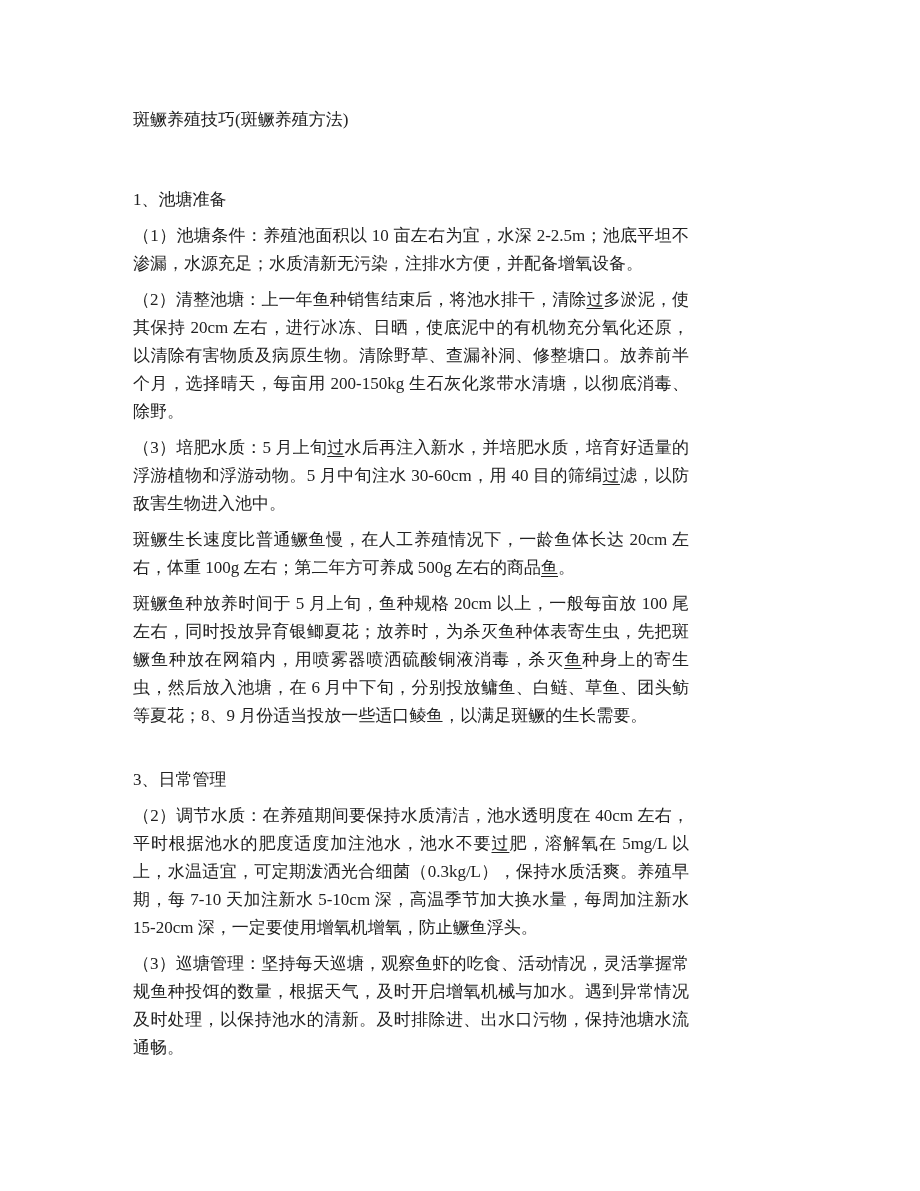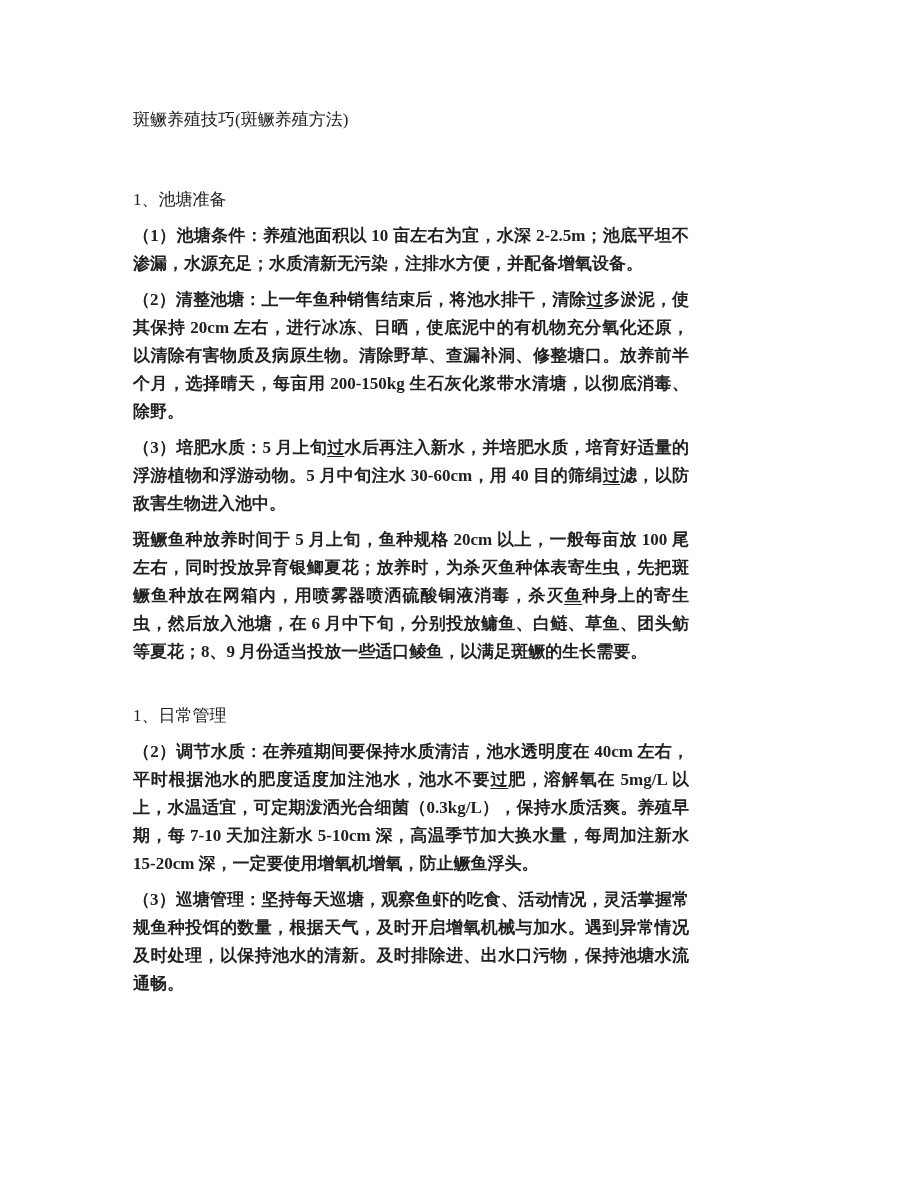--- a/index.html
+++ b/index.html
@@ -25,21 +25,20 @@
   }
   .doc-title {
     margin: 0 0 52px 0;
     text-align: left;
   }
   .block {
     margin: 0 0 8px 0;
   }
   .para {
     text-align: justify;
-    font-weight: bold;
   }
   .heading {
     text-align: left;
     margin-top: 36px;
   }
   .u {
     text-decoration: underline;
     text-underline-offset: 3px;
     text-decoration-thickness: 1px;
   }
@@ -47,18 +46,19 @@
 </head>
 <body>
 
 <div class="page" style="background: rgb(255, 255, 255); color: rgb(33, 33, 33);">
   <p class="doc-title">斑鳜养殖技巧(斑鳜养殖方法)</p>
   <div>
       <p class="block heading"><span>1、池塘准备</span></p>
       <p class="block para"><span>（1）池塘条件：养殖池面积以 10 亩左右为宜，水深 2-2.5m；池底平坦不渗漏，水源充足；水质清新无污染，注排水方便，并配备增氧设备。</span></p>
       <p class="block para"><span>（2）清整池塘：上一年鱼种销售结束后，将池水排干，清除</span><span class="u">过</span><span>多淤泥，使其保持 20cm 左右，进行冰冻、日晒，使底泥中的有机物充分氧化还原，以清除有害物质及病原生物。清除野草、查漏补洞、修整塘口。放养前半个月，选择晴天，每亩用 200-150kg 生石灰化浆带水清塘，以彻底消毒、除野。</span></p>
       <p class="block para"><span>（3）培肥水质：5 月上旬</span><span class="u">过</span><span>水后再注入新水，并培肥水质，培育好适量的浮游植物和浮游动物。5 月中旬注水 30-60cm，用 40 目的筛绢</span><span class="u">过</span><span>滤，以防敌害生物进入池中。</span></p>
+      <p class="block para"><span>斑鳜生长速度比普通鳜鱼慢，在人工养殖情况下，一龄鱼体长达 20cm 左右，体重 100g 左右；第二年方可养成 500g 左右的商品</span><span class="u">鱼</span><span>。</span></p>
       <p class="block para"><span>斑鳜鱼种放养时间于 5 月上旬，鱼种规格 20cm 以上，一般每亩放 100 尾左右，同时投放异育银鲫夏花；放养时，为杀灭鱼种体表寄生虫，先把斑鳜鱼种放在网箱内，用喷雾器喷洒硫酸铜液消毒，杀灭</span><span class="u">鱼</span><span>种身上的寄生虫，然后放入池塘，在 6 月中下旬，分别投放鳙鱼、白鲢、草鱼、团头鲂等夏花；8、9 月份适当投放一些适口鲮鱼，以满足斑鳜的生长需要。</span></p>
-      <p class="block heading"><span>1、日常管理</span></p>
+      <p class="block heading"><span>3、日常管理</span></p>
       <p class="block para"><span>（2）调节水质：在养殖期间要保持水质清洁，池水透明度在 40cm 左右，平时根据池水的肥度适度加注池水，池水不要</span><span class="u">过</span><span>肥，溶解氧在 5mg/L 以上，水温适宜，可定期泼洒光合细菌（0.3kg/L），保持水质活爽。养殖早期，每 7-10 天加注新水 5-10cm 深，高温季节加大换水量，每周加注新水 15-20cm 深，一定要使用增氧机增氧，防止鳜鱼浮头。</span></p>
       <p class="block para"><span>（3）巡塘管理：坚持每天巡塘，观察鱼虾的吃食、活动情况，灵活掌握常规鱼种投饵的数量，根据天气，及时开启增氧机械与加水。遇到异常情况及时处理，以保持池水的清新。及时排除进、出水口污物，保持池塘水流通畅。</span></p>
     </div>
 </div>
 
 </body></html>

